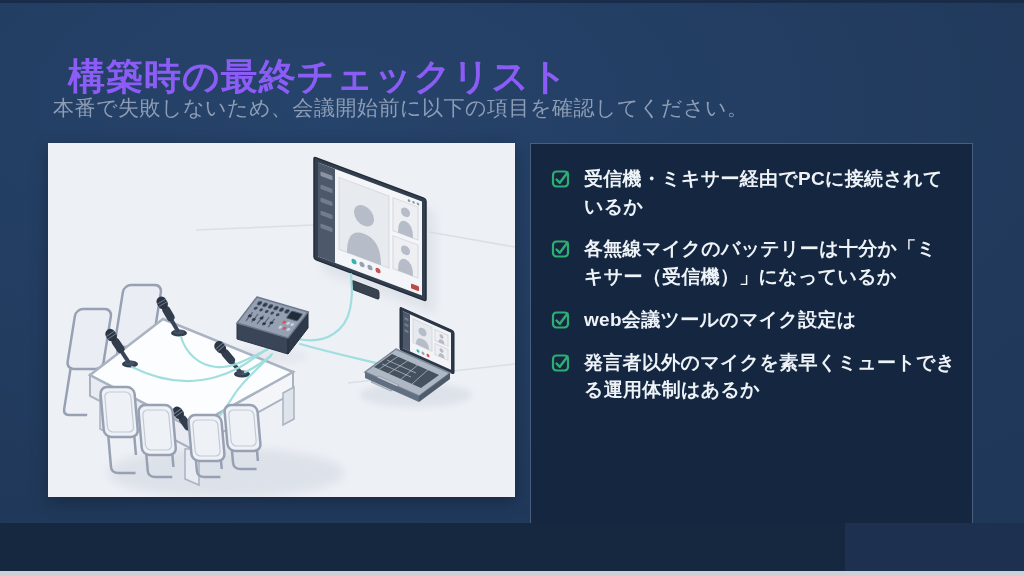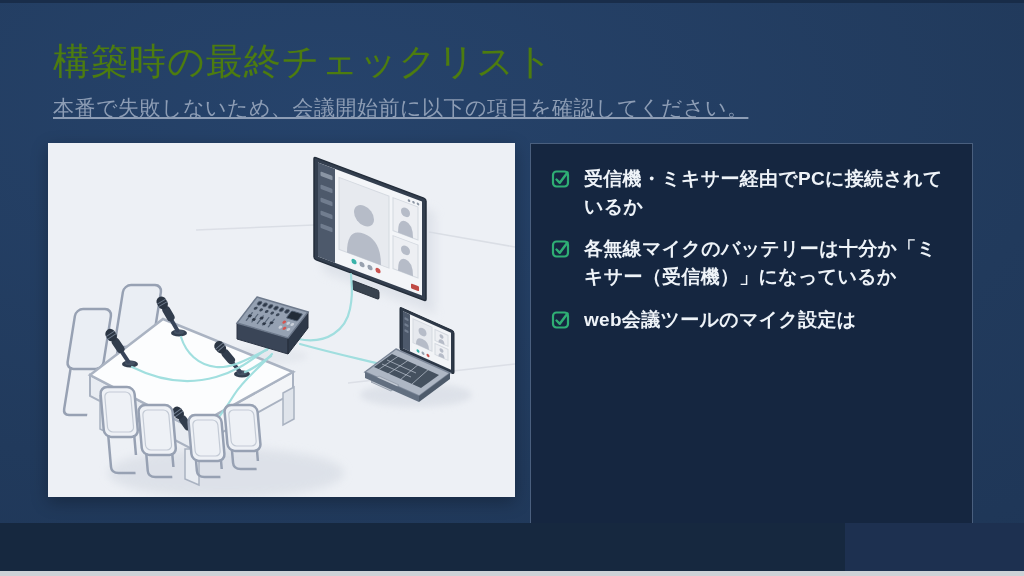--- a/index.html
+++ b/index.html
@@ -3,26 +3,26 @@
 <meta charset="utf-8">
 <style>
   html,body{margin:0;padding:0;}
   body{
     width:1024px;height:576px;overflow:hidden;position:relative;
     font-family:"Liberation Sans","DejaVu Sans",sans-serif;
     background:radial-gradient(130% 120% at 32% 18%, #26436b 0%, #213a5c 55%, #1d3454 100%);
   }
   .top-edge{position:absolute;top:0;left:0;width:1024px;height:3px;background:#172943;opacity:.8;}
   .title{
-    position:absolute;left:52px;top:36px;margin:1px;
-    font-size:37px;font-weight:400;color:#4d7c0f;letter-spacing:1px;
+    position:absolute;left:52px;top:36px;margin:16px;
+    font-size:37px;font-weight:700;color:#8b5cf6;letter-spacing:1px;
   }
   .subtitle{
     position:absolute;left:53px;top:94px;margin:0;
-    font-size:21px;font-weight:400;color:#8d9db5;letter-spacing:.5px;text-decoration:underline;
+    font-size:21px;font-weight:400;color:#8d9db5;letter-spacing:.5px;
   }
   .panel-illustration{
     position:absolute;left:48px;top:143px;width:467px;height:354px;
     background:#edf0f5;box-shadow:0 5px 16px rgba(0,0,0,.28);
   }
   .panel-illustration svg{display:block;}
   .panel-checklist{
     position:absolute;left:530px;top:143px;width:443px;height:442px;
     background:#152640;border:1px solid rgba(160,190,230,.38);
     box-sizing:border-box;padding:21px 16px 14px 20px;
@@ -286,18 +286,25 @@
     </svg>
     <span class="label">各無線マイクのバッテリーは十分か「ミキサー（受信機）」になっているか</span>
   </div>
   <div class="check-item">
     <svg class="box" viewBox="0 0 20 20">
       <rect x="2" y="2.5" width="15" height="15" rx="3.5" fill="none" stroke-width="2.2" stroke="#2fae74"></rect>
       <path d="M5.5,10.5 L8.8,13.8 L16.5,3.5" fill="none" stroke-width="2.4" stroke-linecap="round" stroke-linejoin="round" stroke="#2fae74"></path>
     </svg>
     <span class="label">web会議ツールのマイク設定は</span>
   </div>
+  <div class="check-item">
+    <svg class="box" viewBox="0 0 20 20">
+      <rect x="2" y="2.5" width="15" height="15" rx="3.5" fill="none" stroke-width="2.2" stroke="#2fae74"></rect>
+      <path d="M5.5,10.5 L8.8,13.8 L16.5,3.5" fill="none" stroke-width="2.4" stroke-linecap="round" stroke-linejoin="round" stroke="#2fae74"></path>
+    </svg>
+    <span class="label">発言者以外のマイクを素早くミュートできる運用体制はあるか</span>
+  </div>
 </div>
 
 <div class="footer-band">
   <div class="footer-band-right"></div>
 </div>
 <div class="footer-strip"></div>
 
 </body></html>

